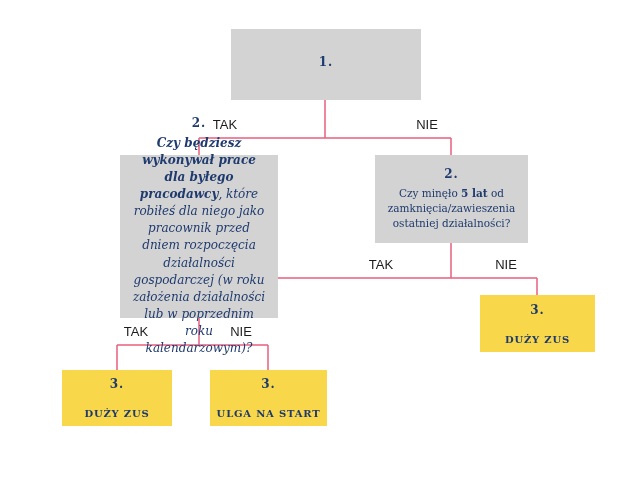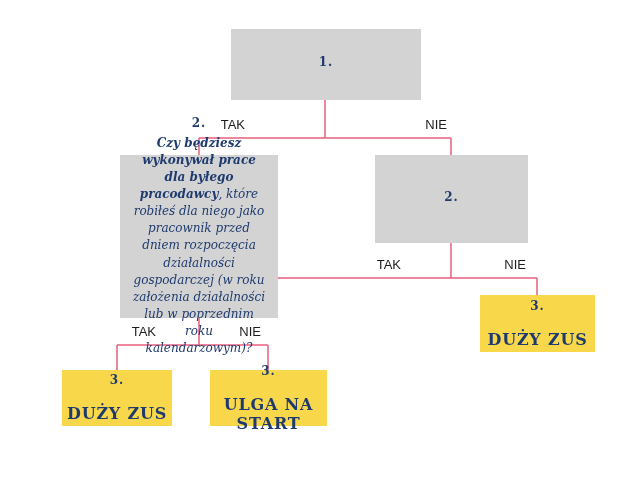--- a/index.html
+++ b/index.html
@@ -40,37 +40,37 @@
     margin-bottom: 5px;
     color: #1e3a6e;
   }
   .qtext {
     font-size: 10.5px;
     line-height: 1.45;
     color: #1e3a6e;
   }
   .qtext .bold { font-weight: bold; }
   .result-label {
-    font-size: 16px;
+    font-size: 10px;
     font-weight: bold;
     letter-spacing: 0.8px;
     color: #1e3a6e;
     margin-top: 12px;
   }
   .q1 { left: 231px; top: 29px; width: 190px; height: 71px; padding: 6px 14px; }
   .q2-left { left: 120px; top: 155px; width: 158px; height: 163px; padding: 6px 10px; }
   .q2-left .qtext { font-size: 12px; line-height: 1.42; font-style: italic; }
   .q2-right { left: 375px; top: 155px; width: 153px; height: 88px; padding: 6px 12px; }
   .res-right { left: 480px; top: 295px; width: 115px; height: 57px; }
   .res-left { left: 62px; top: 370px; width: 110px; height: 56px; }
   .res-mid { left: 210px; top: 370px; width: 117px; height: 56px; }
   .branch-label {
     position: absolute;
     width: 40px;
-    text-align: right;
+    text-align: center;
     font-family: "Liberation Sans", sans-serif;
     font-size: 13px;
     color: #1c1c1c;
   }
   .tak1 { left: 205px; top: 117px; }
   .nie1 { left: 407px; top: 117px; }
   .tak2 { left: 361px; top: 257px; }
   .nie2 { left: 486px; top: 257px; }
   .tak3 { left: 116px; top: 324px; }
   .nie3 { left: 221px; top: 324px; }
@@ -93,20 +93,21 @@
   <span class="branch-label tak1">TAK</span>
   <span class="branch-label nie1">NIE</span>
 
   <div class="node gray q2-left">
     <div class="num">2.</div>
     <div class="qtext"><span class="bold">Czy będziesz wykonywał prace dla byłego pracodawcy</span><span>, które robiłeś dla niego jako pracownik przed dniem rozpoczęcia działalności gospodarczej (w roku założenia działalności lub w poprzednim roku kalendarzowym)?</span></div>
   </div>
 
   <div class="node gray q2-right">
     <div class="num">2.</div>
+    <div class="qtext"><span>Czy minęło </span><span class="bold">5 lat</span><span> od zamknięcia/zawieszenia ostatniej działalności?</span></div>
   </div>
 
   <span class="branch-label tak2">TAK</span>
   <span class="branch-label nie2">NIE</span>
 
   <div class="node yellow res-right">
     <div class="num">3.</div>
     <div class="result-label">DUŻY ZUS</div>
   </div>
 

